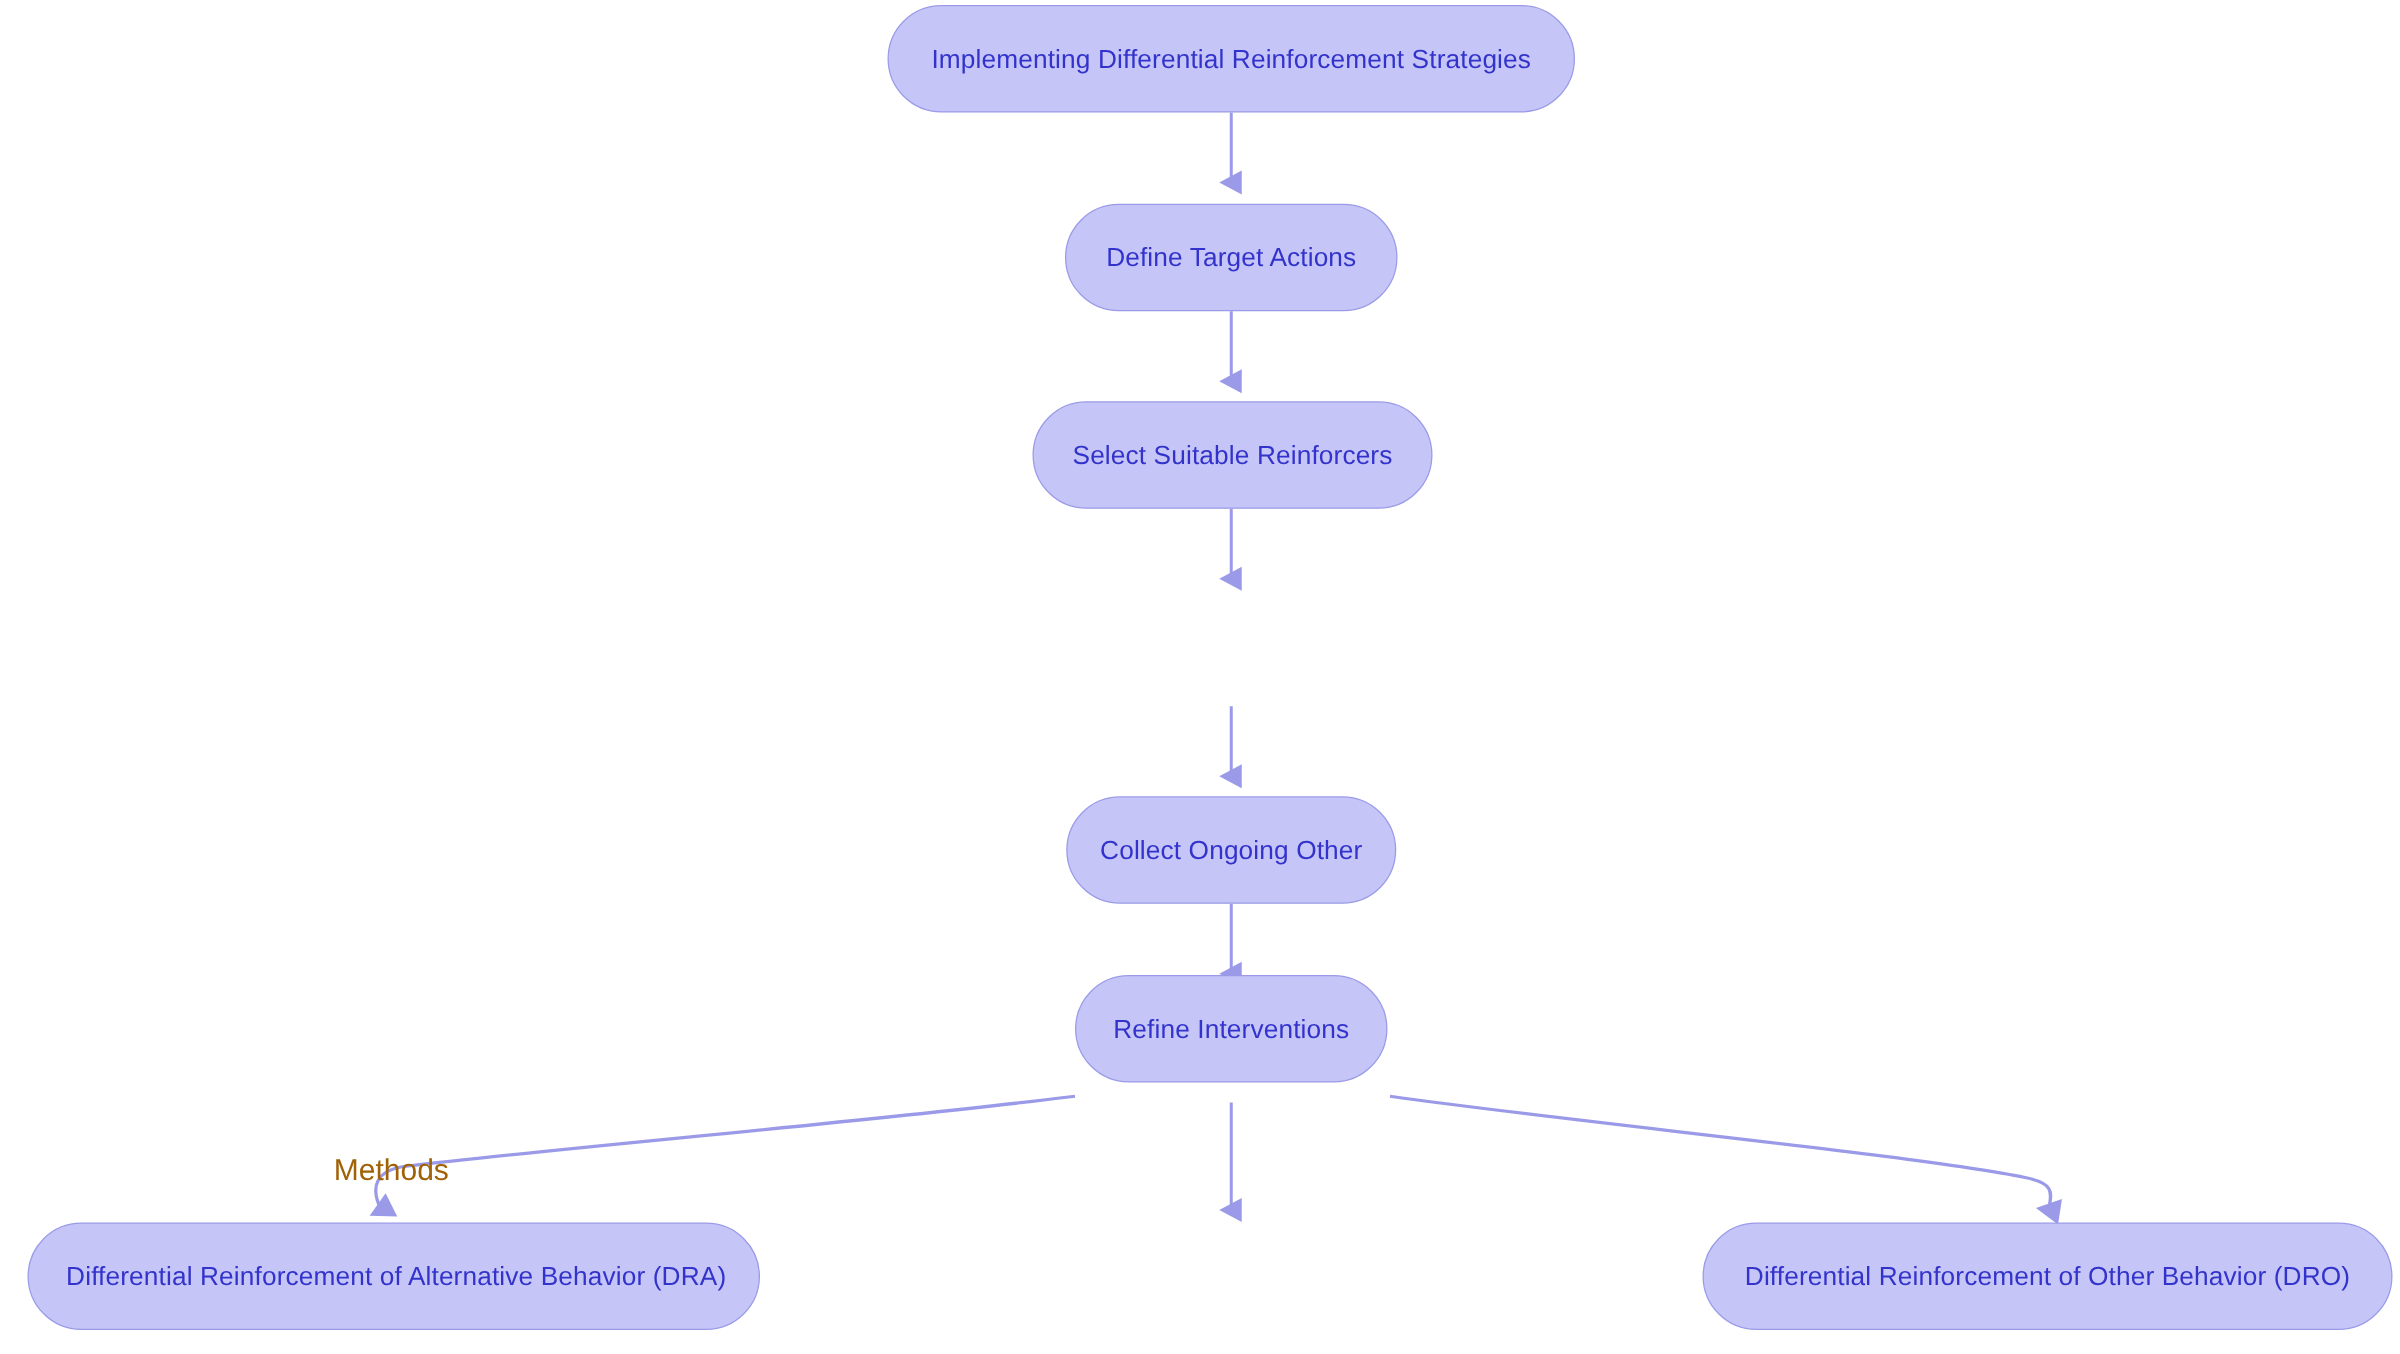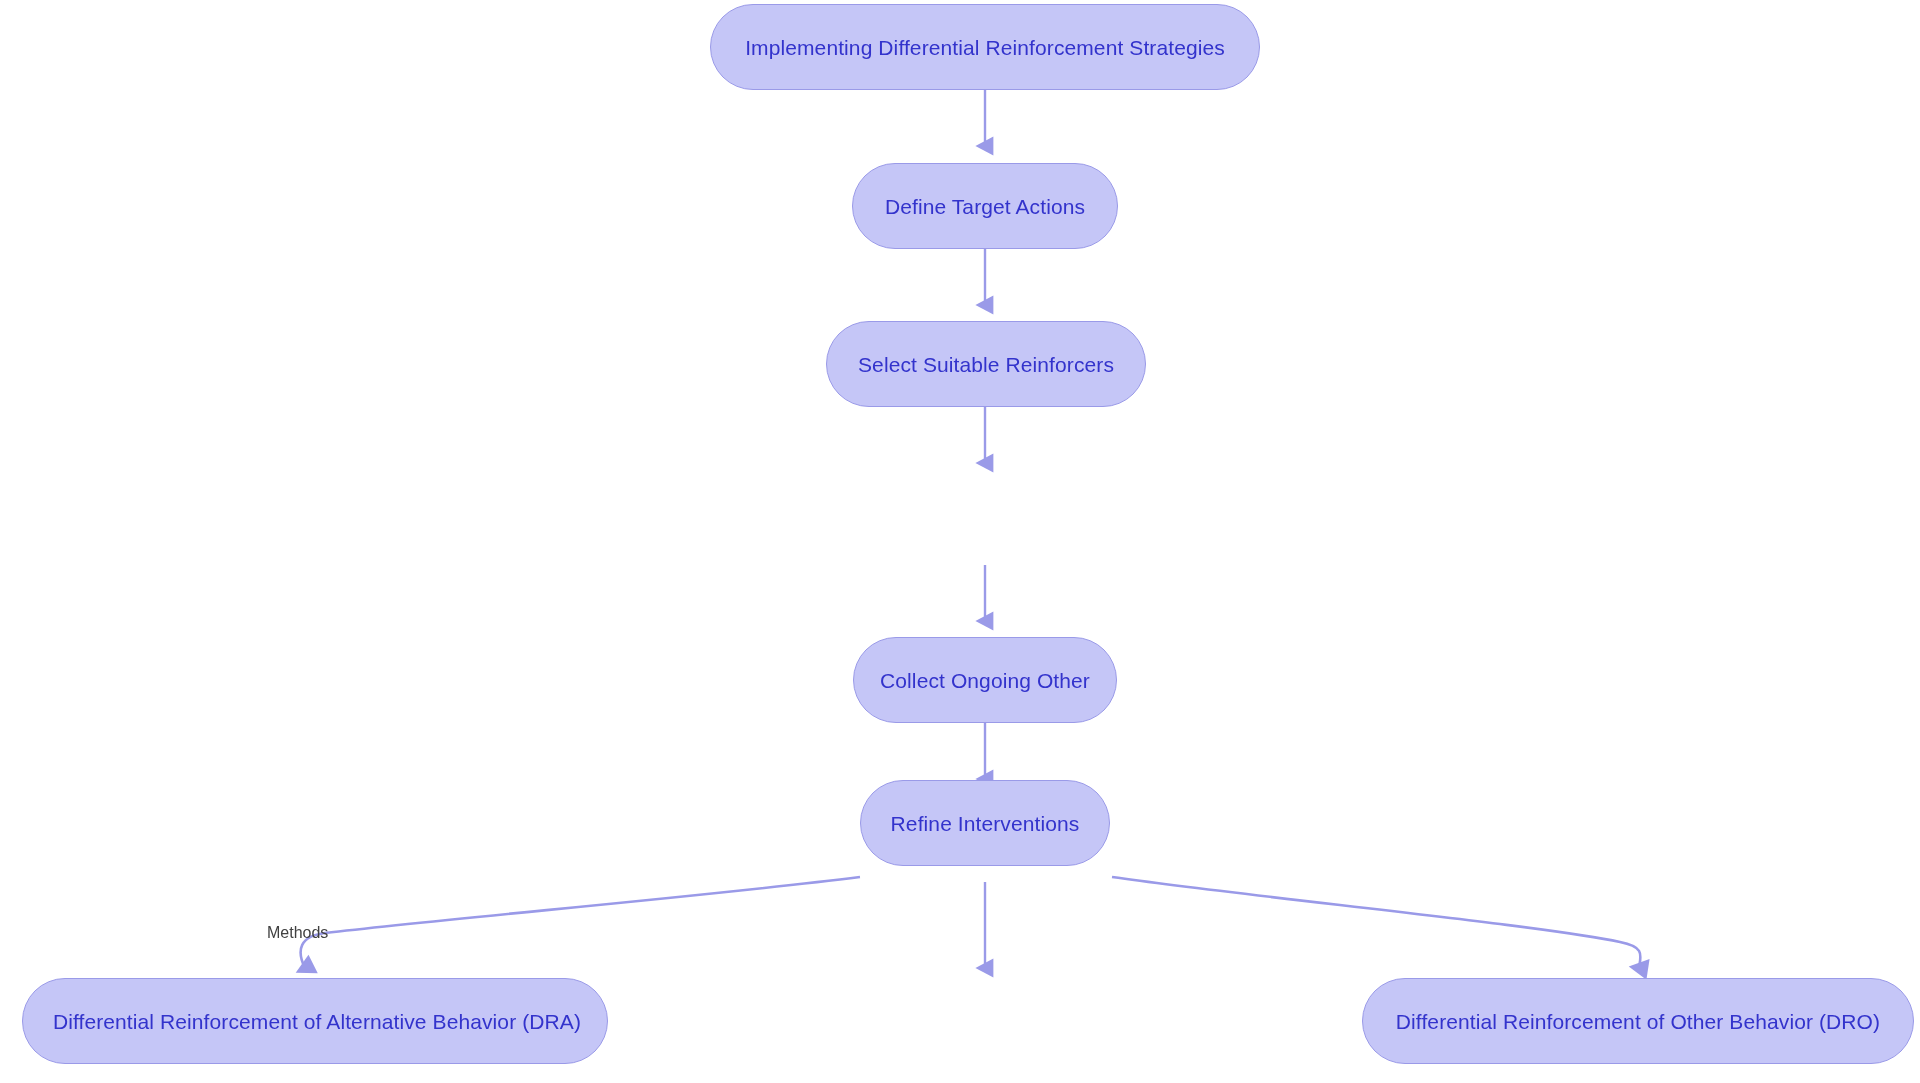--- a/index.html
+++ b/index.html
@@ -43,22 +43,22 @@
     letter-spacing: 0.1px;
     white-space: nowrap;
     padding: 0 26px;
   }
   .node-label {
     display: block;
     line-height: 1;
   }
   .edge-label {
     position: absolute;
-    color: #404040;
-    font-size: 16px;
+    color: #a16207;
+    font-size: 24px;
     background: transparent;
     white-space: nowrap;
     line-height: 1;
   }
 </style>
 </head>
 <body>
 
 <div id="flowchart">
 

